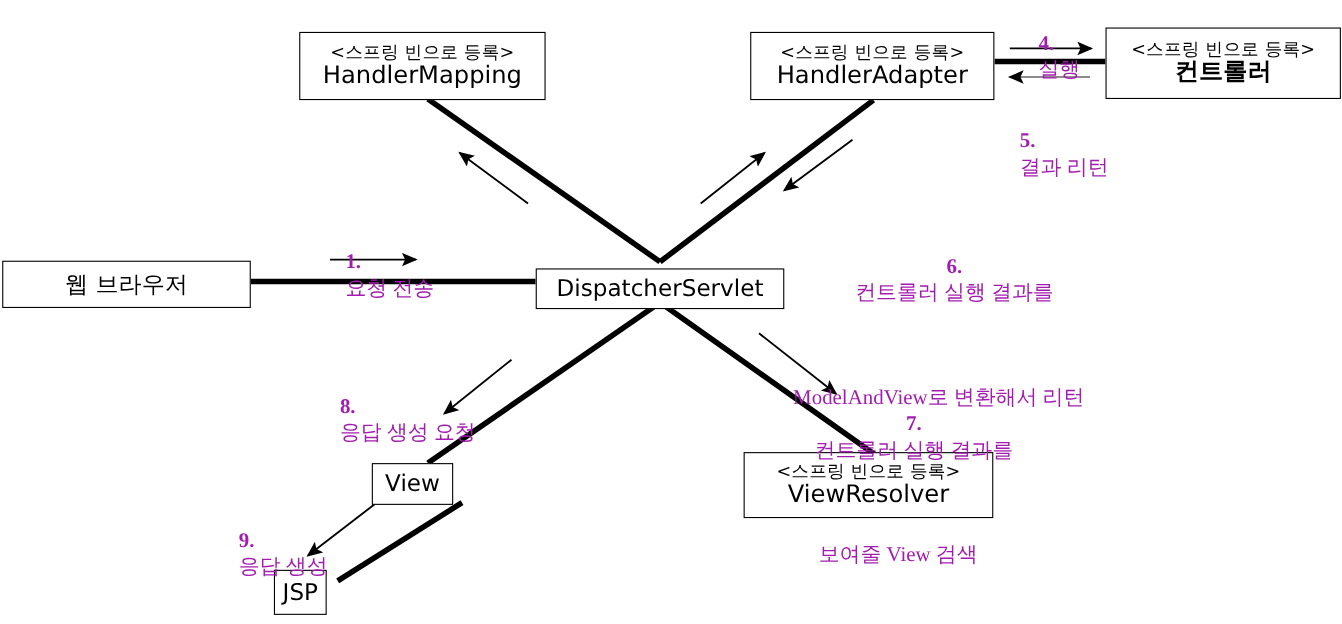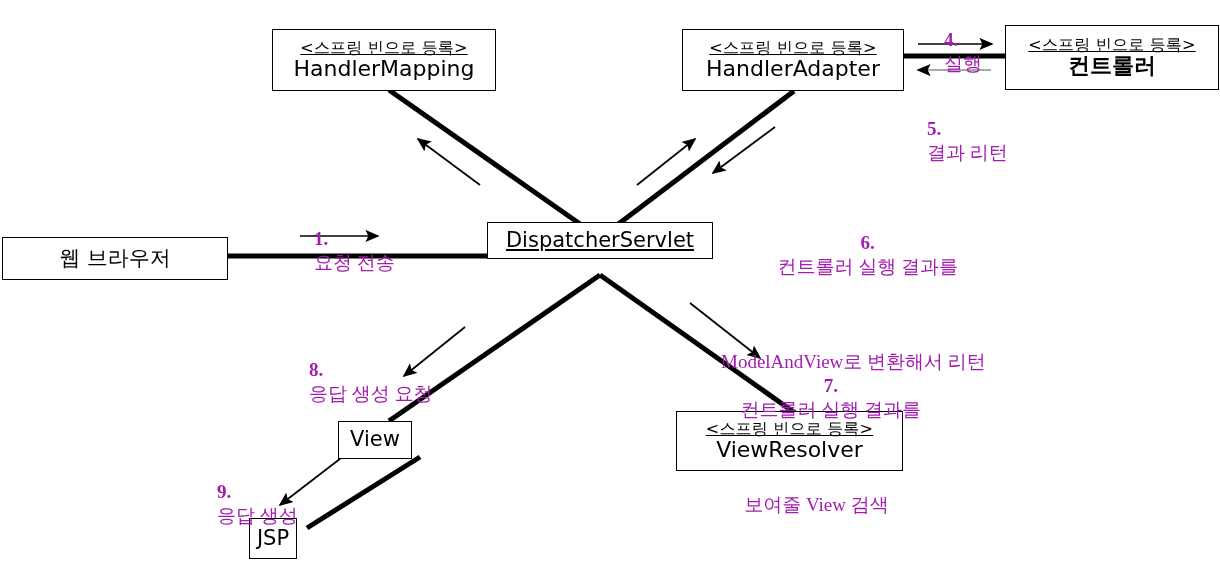--- a/index.html
+++ b/index.html
@@ -35,21 +35,20 @@
     justify-content: center;
     text-align: center;
     line-height: 1.12;
     z-index: 5;
   }
   .node .stereo {
     font-size: 16px;
     color: #000000;
     letter-spacing: 0.2px;
     white-space: nowrap;
-    text-decoration: underline;
   }
   .node .name {
     font-size: 22px;
     color: #000000;
     white-space: nowrap;
     text-align: right;
   }
   .node .name.bold {
     font-weight: bold;
   }
@@ -158,21 +157,21 @@
 
   <div class="node" style="left:1005px; top:25px; width:214px; height:65px;">
     <div class="stereo">&lt;스프링 빈으로 등록&gt;</div>
     <div class="name bold">컨트롤러</div>
   </div>
 
   <div class="node single" style="left:2px; top:237px; width:226px; height:43px;">
     <div class="name">웹 브라우저</div>
   </div>
 
-  <div class="node single" style="left:487px; top:222px; width:226px; height:37px;text-decoration:underline;">
+  <div class="node single" style="left:487px; top:244px; width:226px; height:37px;">
     <div class="name">DispatcherServlet</div>
   </div>
 
   <div class="node single" style="left:338px; top:421px; width:74px; height:38px;">
     <div class="name">View</div>
   </div>
 
   <div class="node" style="left:676px; top:411px; width:227px; height:60px;">
     <div class="stereo">&lt;스프링 빈으로 등록&gt;</div>
     <div class="name">ViewResolver</div>

